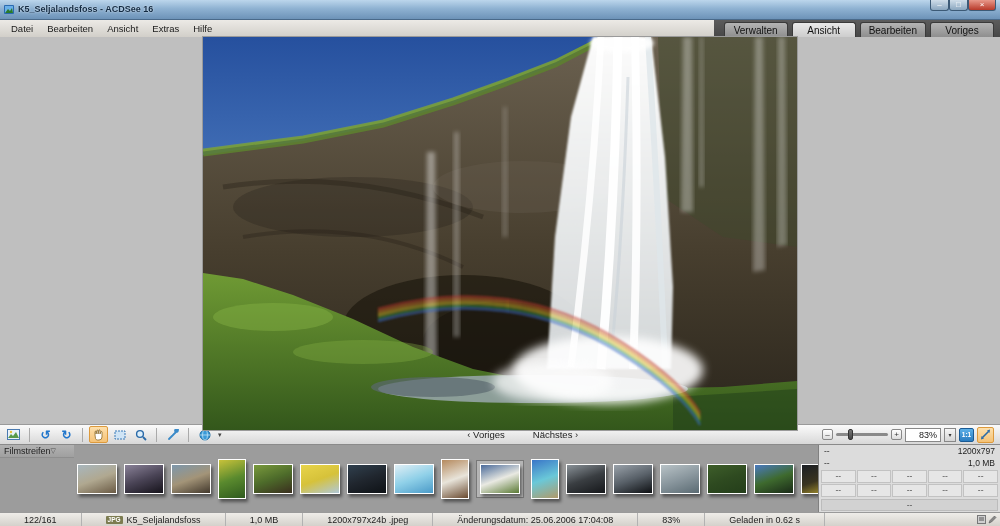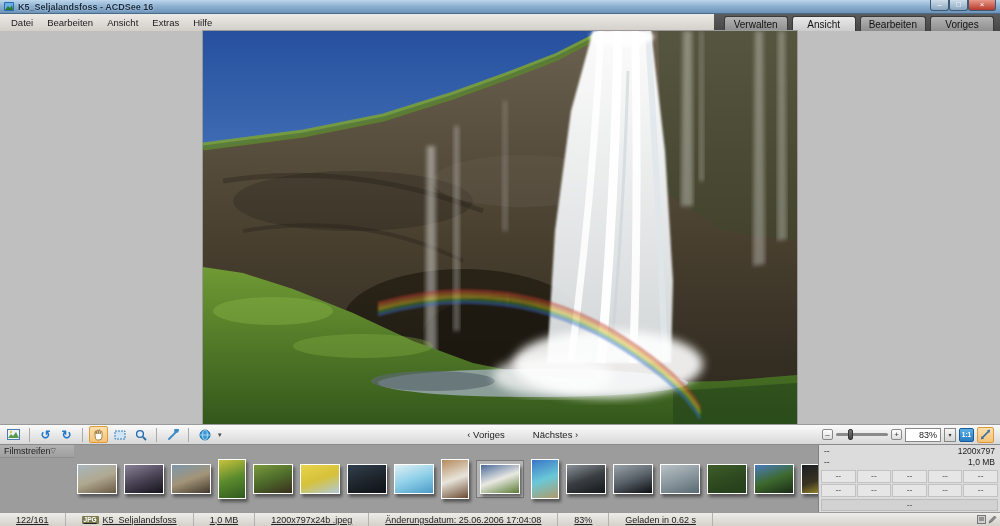--- a/index.html
+++ b/index.html
@@ -1,21 +1,21 @@
 <!DOCTYPE html>
 <html><head>
 <meta charset="utf-8">
 <style>
   * { margin:0; padding:0; box-sizing:border-box; }
   html,body { width:1000px; height:526px; overflow:hidden; }
   body { font-family:"Liberation Sans", sans-serif; font-size:9px; color:#1a1a1a; background:#bfbfbf; }
   .app { width:1000px; height:526px; display:flex; flex-direction:column; }
 
   
-  .titlebar { height:14px; background:linear-gradient(180deg,#bcd6ec 0%,#8fb2d2 45%,#6d93b8 100%);
+  .titlebar { height:20px; background:linear-gradient(180deg,#bcd6ec 0%,#8fb2d2 45%,#6d93b8 100%);
     display:flex; align-items:center; padding-left:4px; border-bottom:1px solid #4a6a8a; }
   .title-icon { width:10px; height:9px; margin-right:4px; flex:0 0 auto; }
   .title-text { font-size:9px; font-weight:bold; color:#122a42; text-shadow:0 0 2px rgba(255,255,255,.8); }
   .winbtns { margin-left:auto; display:flex; margin-right:4px; align-self:flex-start; }
   .winbtn { width:19px; height:11px; font-size:8px; line-height:9px; text-align:center; color:#fff;
     background:linear-gradient(#cfdde9,#8aa6bf); border:1px solid #3c5a76; border-top:none;
     border-radius:0 0 3px 3px; cursor:default; }
   .winbtn.close { width:28px; background:linear-gradient(#e8988a,#b8392a); }
 
   
@@ -86,21 +86,21 @@
   .prow .pr { font-weight:normal; color:#222; }
   .pgrid { display:grid; grid-template-columns:repeat(5,1fr); gap:1px; padding:2px 2px 1px 2px; }
   .pcell { height:13px; background:#e6e6e6; border:1px solid #c2c2c2; display:flex; align-items:center;
     justify-content:center; color:#555; }
   .pfooter { margin:1px 2px; height:13px; background:#d2d2d2; border:1px solid #bcbcbc; display:flex;
     align-items:center; justify-content:center; color:#555; }
 
   
   .statusbar { height:14px; background:linear-gradient(#efede9,#d4d1cb); border-top:1px solid #9a9a9a;
     display:flex; align-items:center; font-size:9px; color:#222; }
-  .seg { padding:0 16px; border-right:1px solid #b2b2b2; height:100%; display:flex; align-items:center; gap:4px; white-space:nowrap;text-decoration:underline; }
+  .seg { padding:0 24px; border-right:1px solid #b2b2b2; height:100%; display:flex; align-items:center; gap:4px; white-space:nowrap; }
   .badge { background:#7c7c50; color:#fff; font-size:6.5px; font-weight:bold; padding:0 2px; border-radius:1px; line-height:8px; }
   .sb-right { margin-left:auto; display:flex; align-items:center; gap:2px; padding-right:3px; }
   .mini-ico { width:9px; height:9px; }
 </style>
 </head>
 <body>
 
 <div class="app">
 
   <div class="titlebar">

